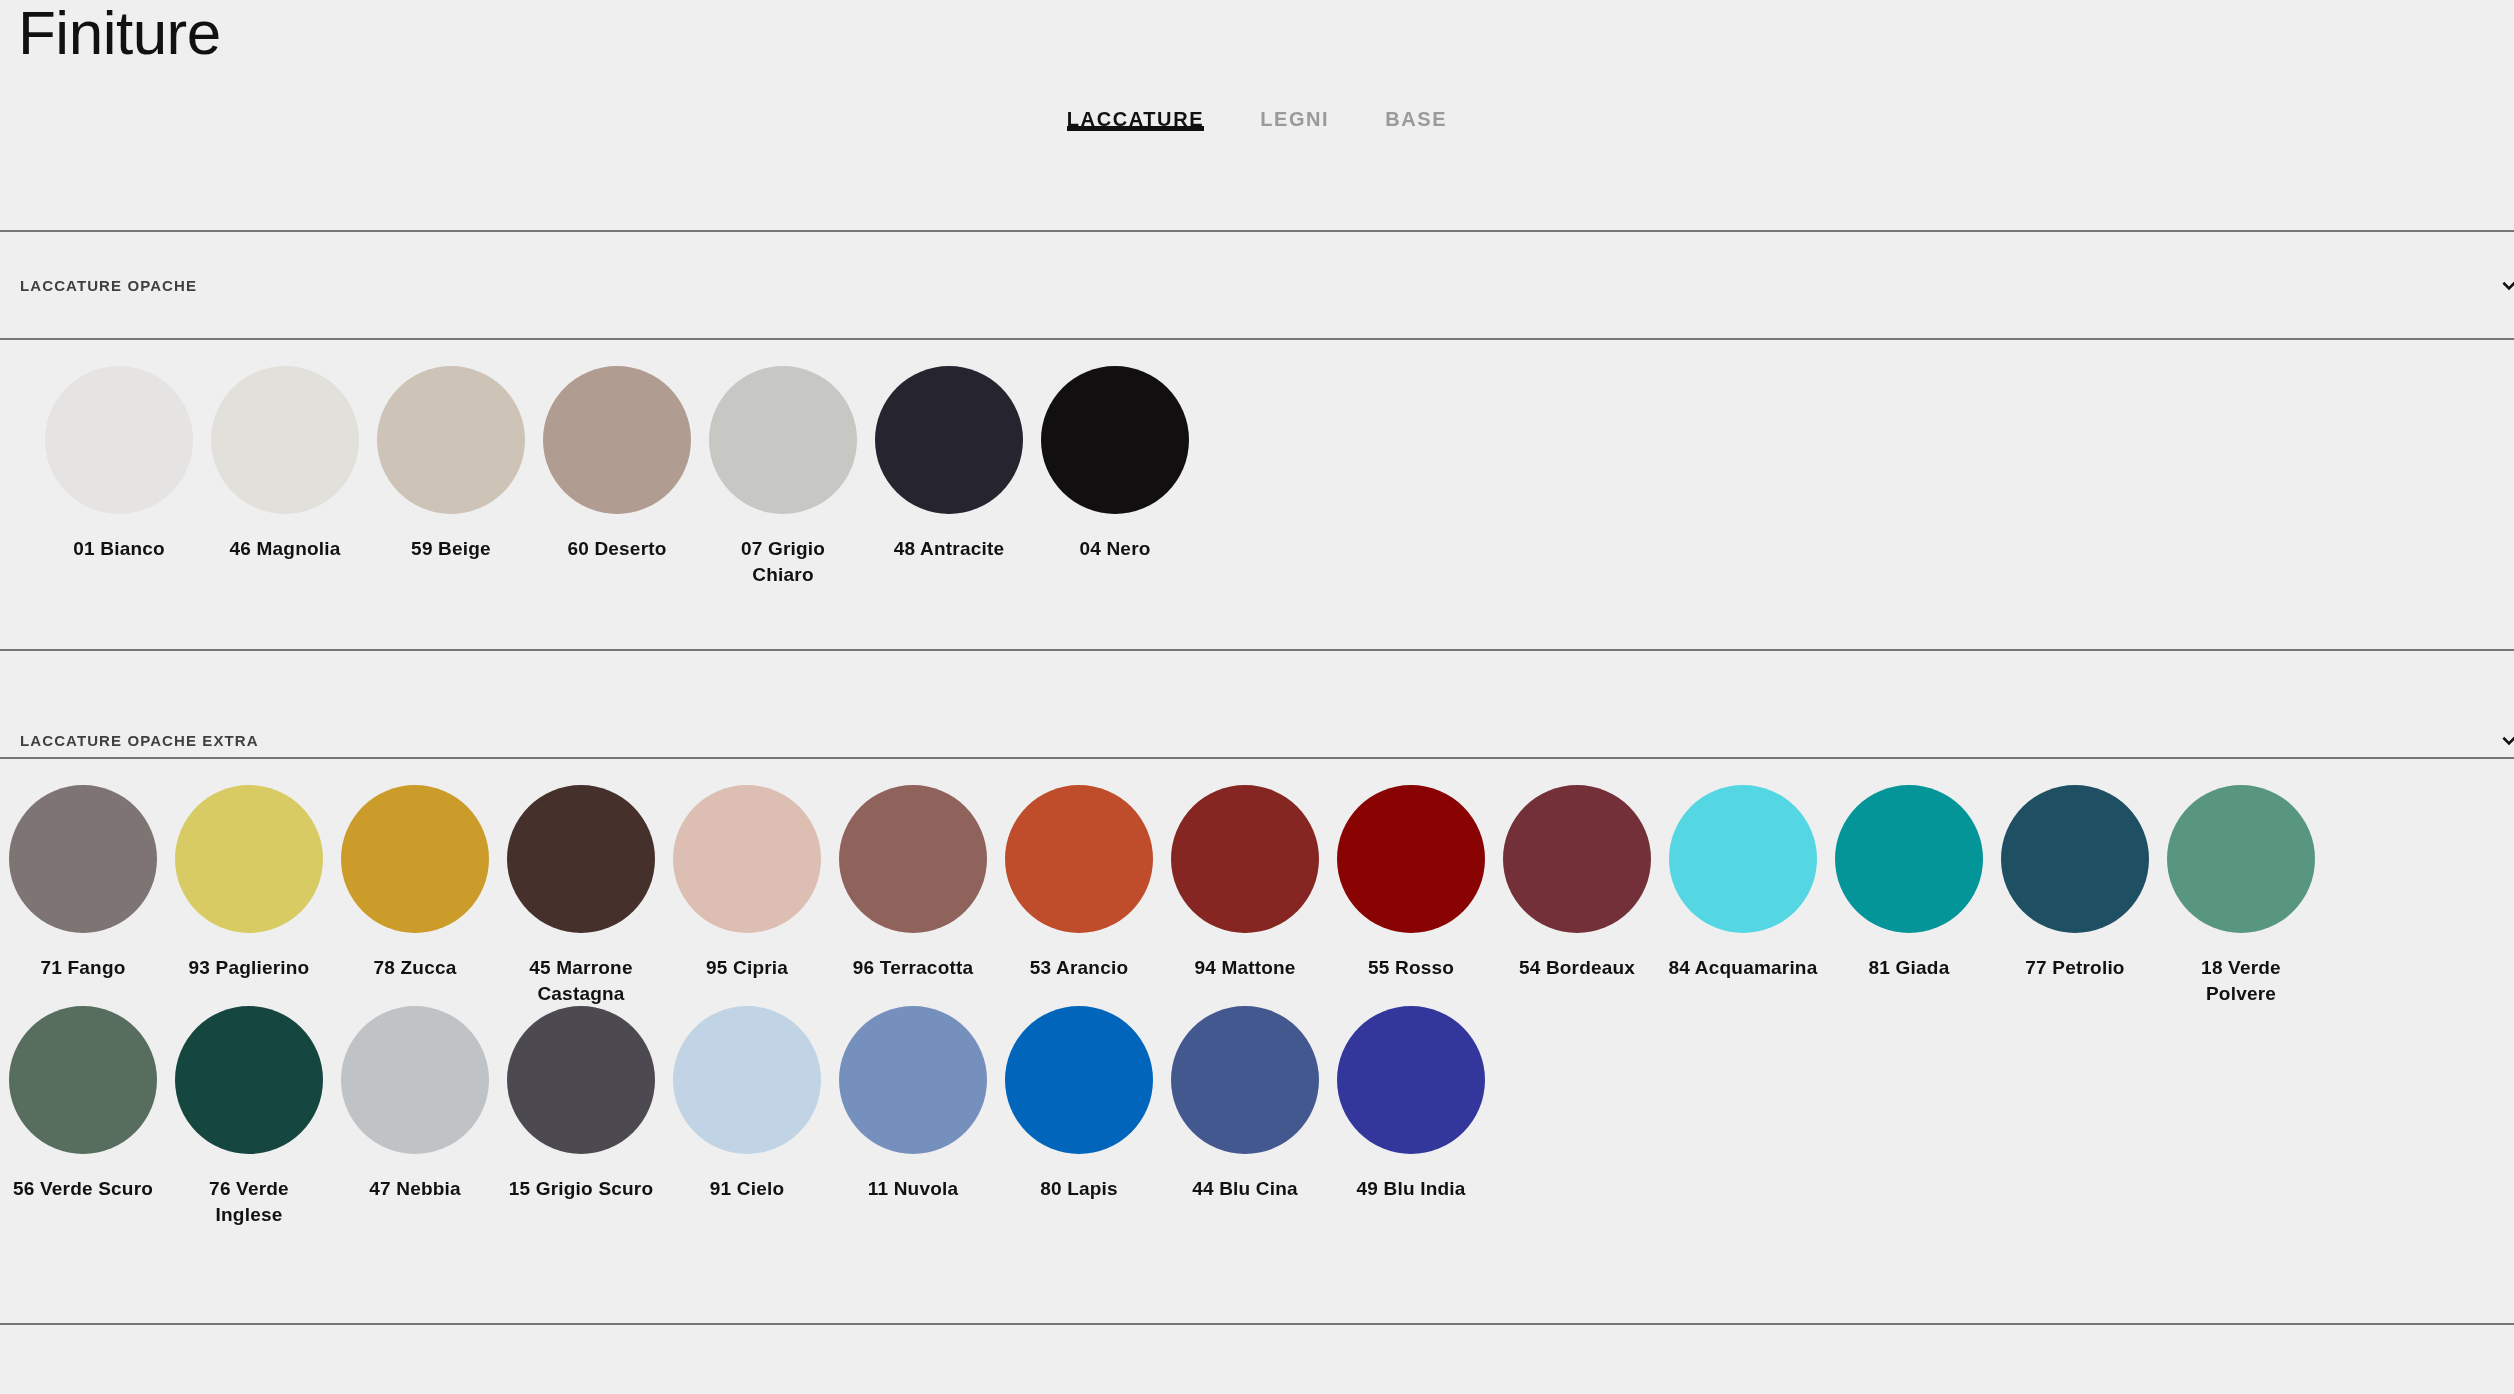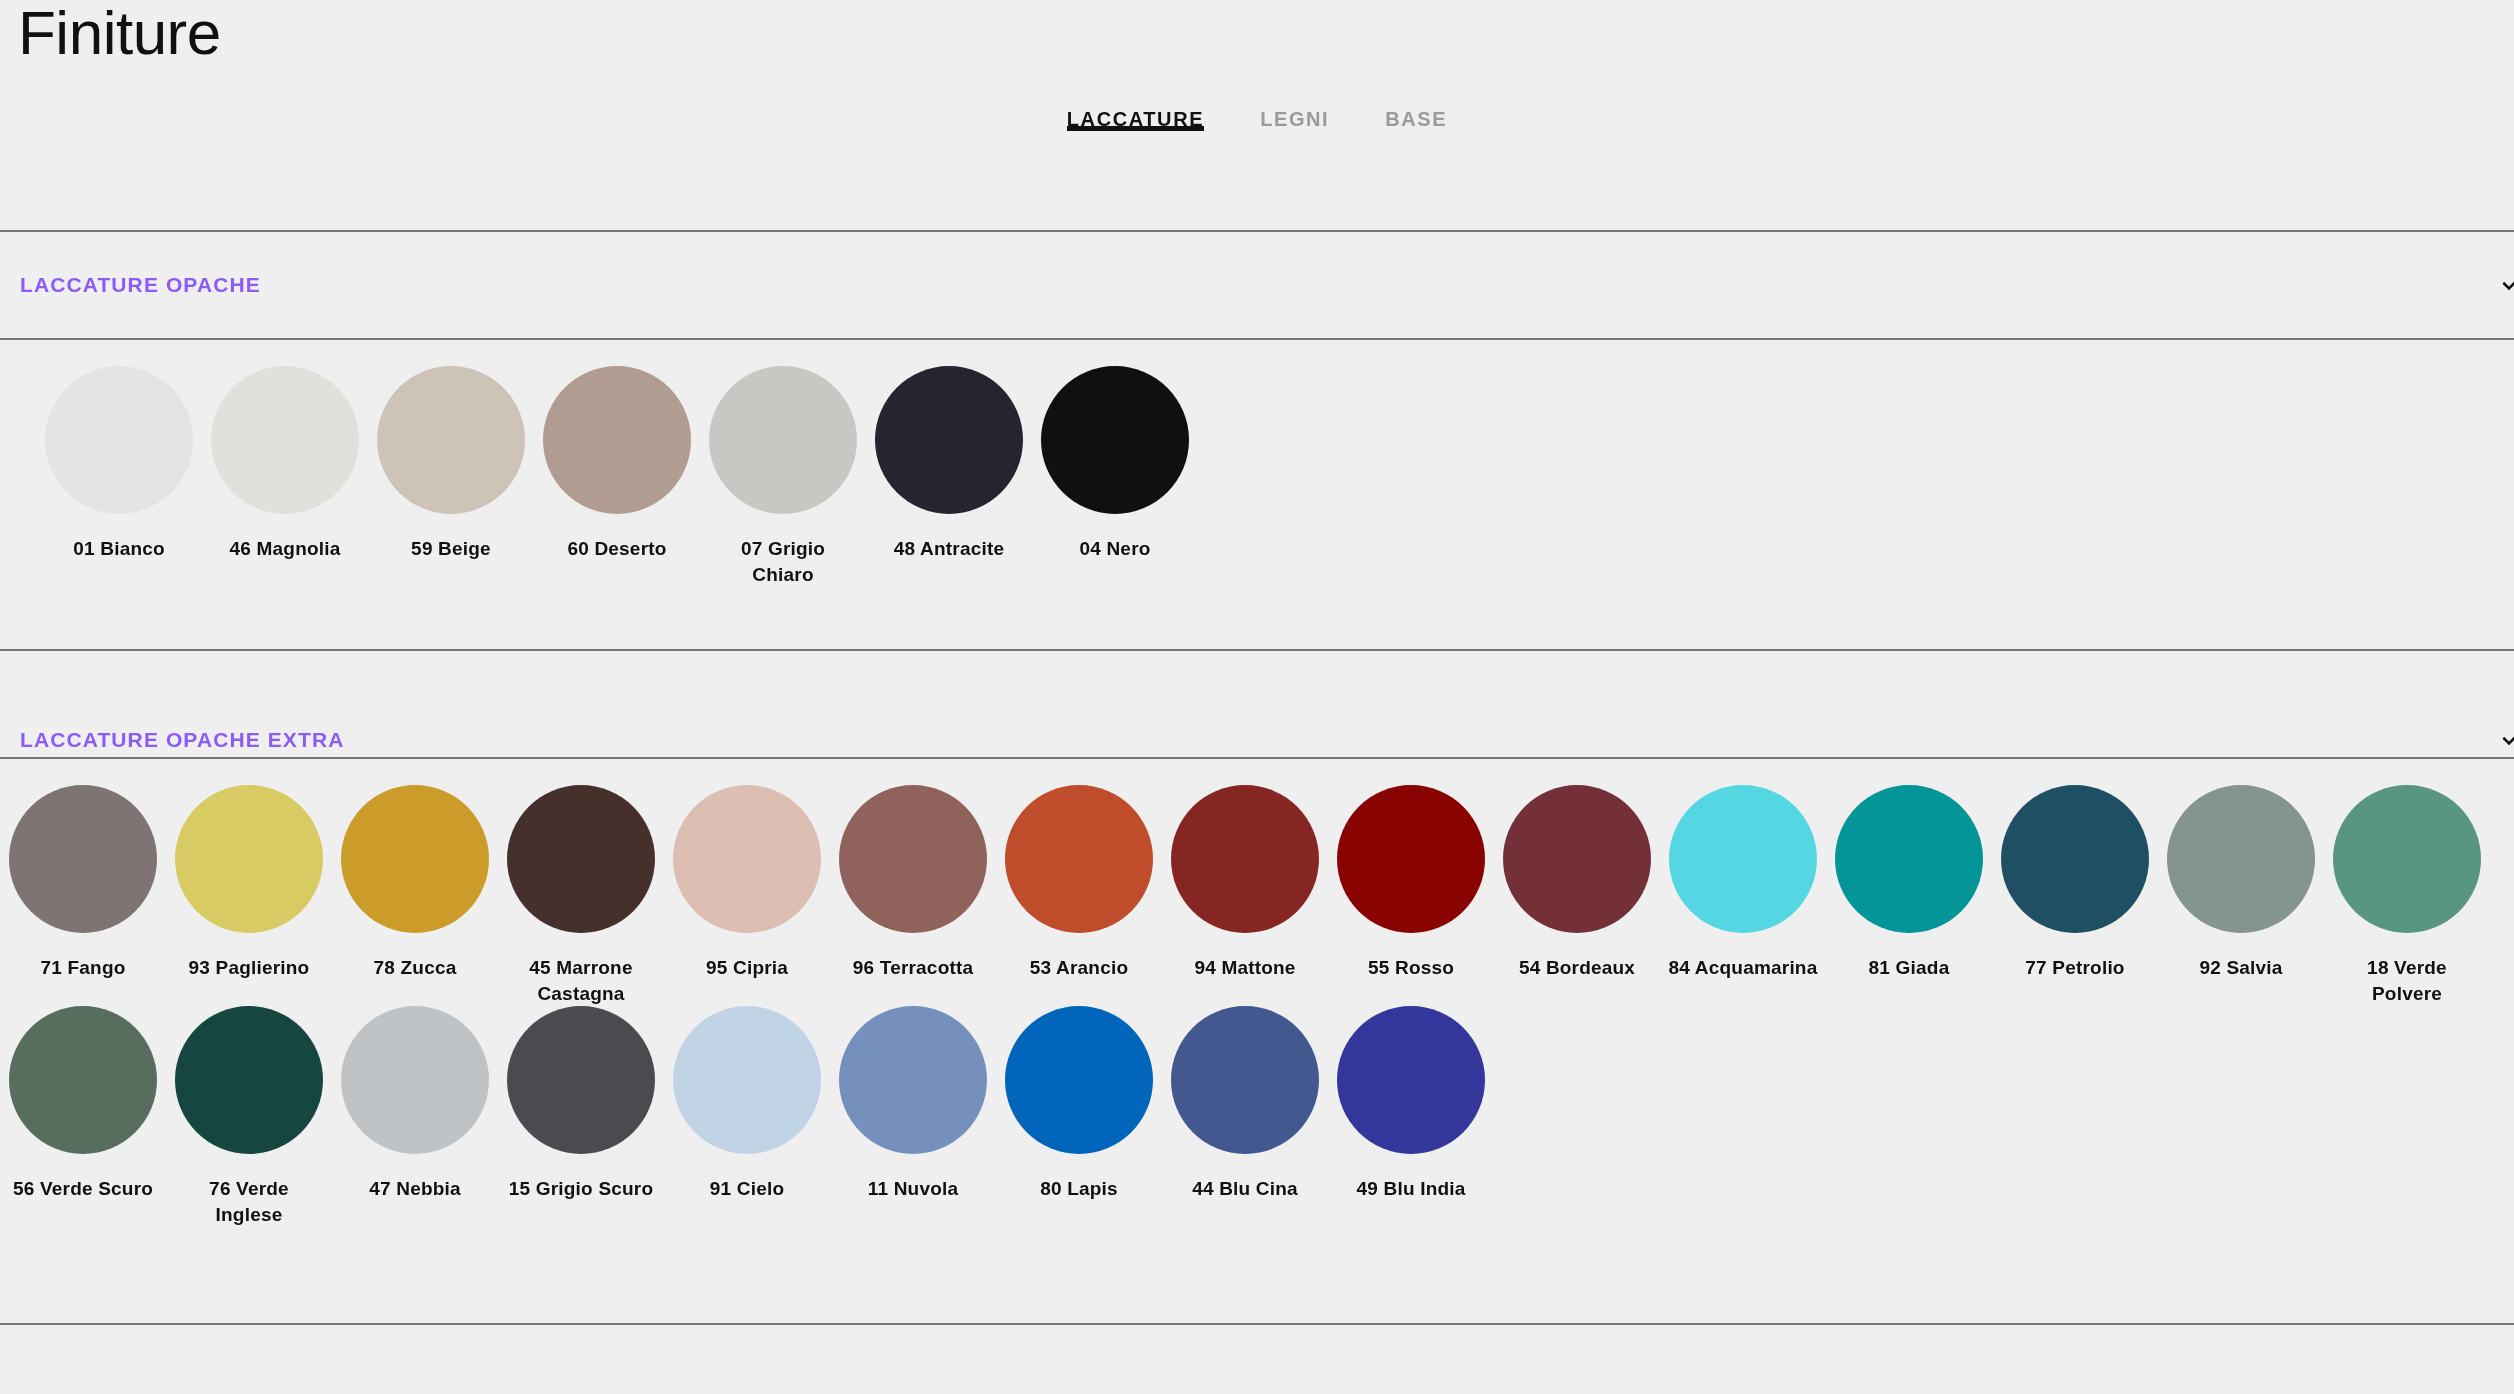--- a/index.html
+++ b/index.html
@@ -68,24 +68,24 @@
     position: absolute;
     left: 0;
     width: 2514px;
     height: 106px;
     display: flex;
     align-items: center;
     cursor: pointer;
   }
   .section-head-title {
     margin-left: 20px;
-    font-size: 21px;
+    font-size: 15px;
     font-weight: 700;
     letter-spacing: 1.1px;
-    color: #8b5cf6;
+    color: #404040;
   }
   .section-toggle {
     position: absolute;
     right: -4px;
     top: 50%;
     transform: translateY(-50%);
     width: 18px;
     height: 18px;
     color: #111111;
     font-size: 20px;
@@ -244,24 +244,20 @@
           </div>
           <div class="swatch">
             <div class="swatch-dot" style="background: rgb(3, 149, 152);"></div>
             <div class="swatch-label">81 Giada</div>
           </div>
           <div class="swatch">
             <div class="swatch-dot" style="background: rgb(31, 79, 98);"></div>
             <div class="swatch-label">77 Petrolio</div>
           </div>
           <div class="swatch">
-            <div class="swatch-dot" style="background: rgb(132, 148, 144);"></div>
-            <div class="swatch-label">92 Salvia</div>
-          </div>
-          <div class="swatch">
             <div class="swatch-dot" style="background: rgb(89, 150, 128);"></div>
             <div class="swatch-label">18 Verde Polvere</div>
           </div>
         </div>
         <div class="swatch-row">
           <div class="swatch">
             <div class="swatch-dot" style="background: rgb(87, 109, 94);"></div>
             <div class="swatch-label">56 Verde Scuro</div>
           </div>
           <div class="swatch">

